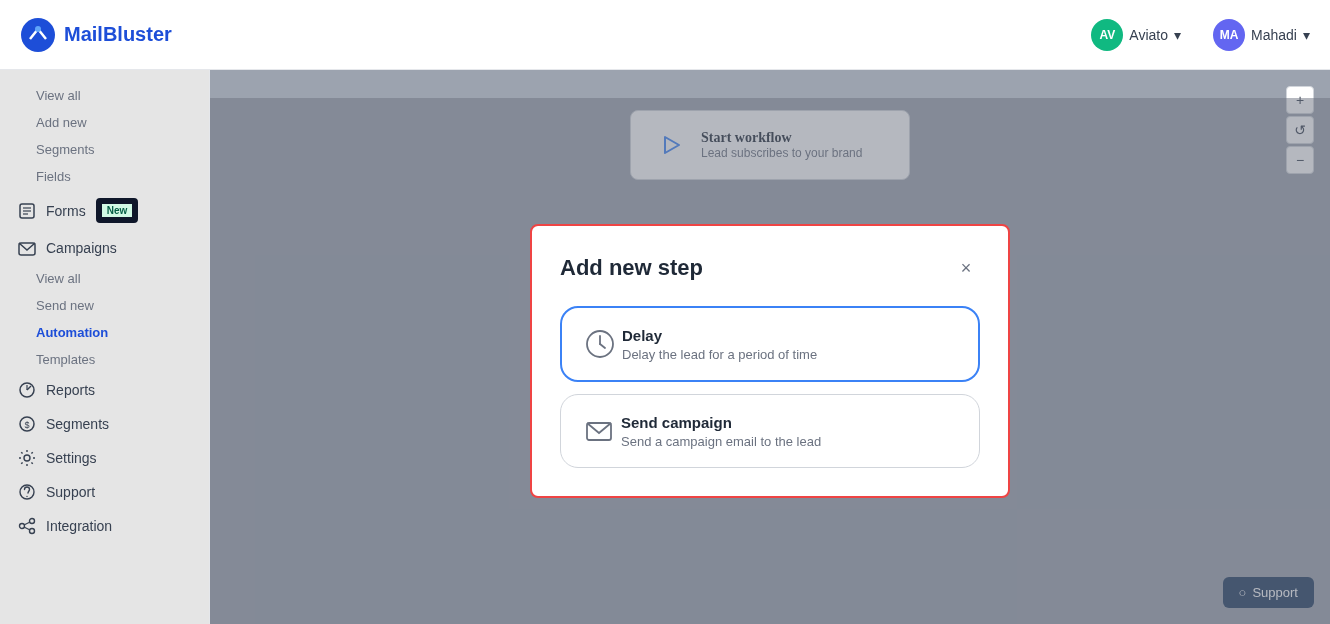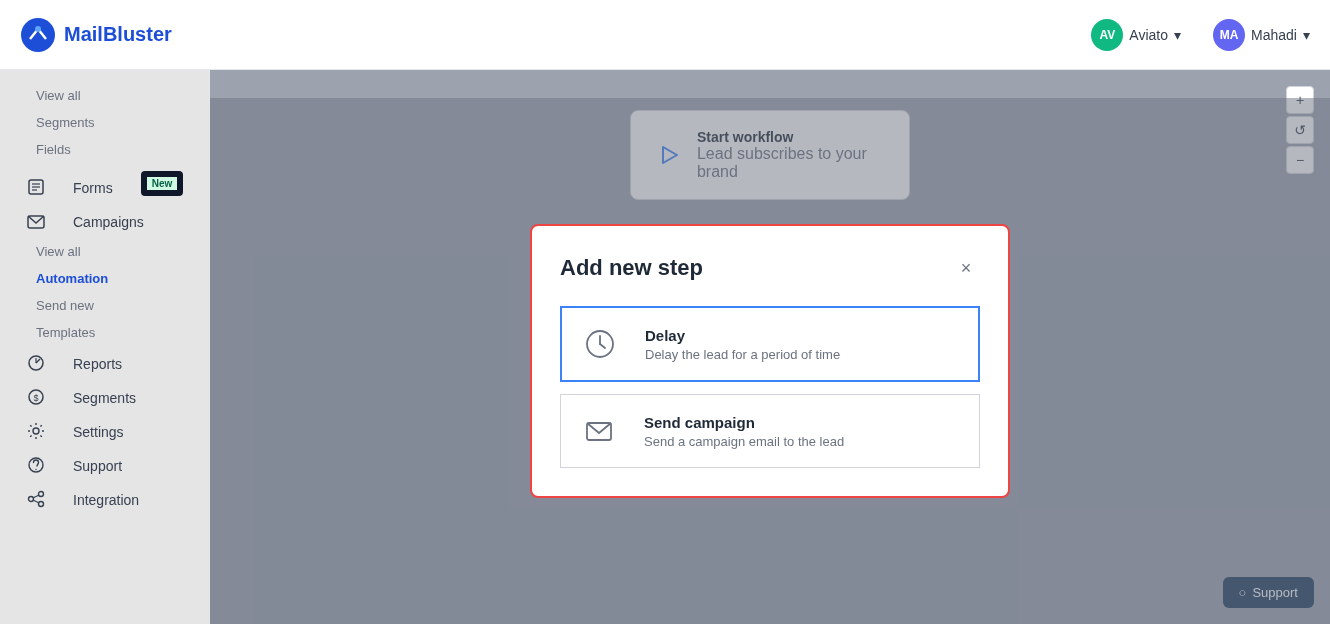--- a/index.html
+++ b/index.html
@@ -67,23 +67,23 @@
     .sidebar {
       width: 210px;
       background: #e5e5e5;
       border-right: 1px solid #e5e7eb;
       padding: 12px 0;
       flex-shrink: 0;
       overflow-y: auto;
     }
     .sidebar-item {
       display: flex;
-      align-items: flex-end;
-      gap: 28px;
-      padding: 8px 27px;
+      align-items: center;
+      gap: 10px;
+      padding: 8px 18px;
       font-size: 14px;
       color: #374151;
       cursor: pointer;
     }
     .sidebar-sub-item {
       padding: 6px 18px 6px 36px;
       font-size: 13px;
       color: #6b7280;
       cursor: pointer;
     }
@@ -131,22 +131,22 @@
       gap: 14px;
     }
     .workflow-play {
       width: 32px;
       height: 32px;
       display: flex;
       align-items: center;
       justify-content: center;
       color: #3b82f6;
     }
-    .workflow-text h4 { font-size: 14px; font-weight: 600; color: #1f2937; }
-    .workflow-text p { font-size: 16px; color: #6b7280; }
+    .workflow-text h4 { font-size: 14px; font-weight: 600; color: #1f2937; font-family: Liberation Serif, serif; }
+    .workflow-text p { font-size: 12px; color: #6b7280; }
 
     
     .canvas-controls {
       position: absolute;
       top: 16px;
       right: 16px;
       display: flex;
       flex-direction: column;
       gap: 2px;
     }
@@ -222,25 +222,25 @@
       cursor: pointer;
       color: #6b7280;
       font-size: 18px;
       border: none;
       background: none;
     }
 
     
     .step-option {
       border: 1px solid #d1d5db;
-      border-radius: 0;
+      border-radius: 18px;
       padding: 18px 20px;
       display: flex;
       align-items: center;
-      gap: 27px;
+      gap: 4px;
       cursor: pointer;
       margin-bottom: 12px;
     }
     .step-option:last-child { margin-bottom: 0; }
     .step-option.selected {
       border: 2px solid #3b82f6;
     }
     .step-icon {
       width: 36px;
       height: 36px;
@@ -288,20 +288,23 @@
 </div>
 
 <div class="layout">
 
   <nav class="sidebar">
 
     <div class="sidebar-sub-item">
       <span>View all</span>
     </div>
     <div class="sidebar-sub-item">
+      <span>Add new</span>
+    </div>
+    <div class="sidebar-sub-item">
       <span>Segments</span>
     </div>
     <div class="sidebar-sub-item">
       <span>Fields</span>
     </div>
 
     <div class="sidebar-item">
       <svg class="sidebar-icon" viewBox="0 0 18 18" fill="none">
         <rect x="2" y="2" width="14" height="14" rx="2" stroke="#374151" stroke-width="1.5"></rect>
         <line x1="5" y1="6" x2="13" y2="6" stroke="#374151" stroke-width="1.2"></line>
@@ -315,25 +318,25 @@
     <div class="sidebar-item">
       <svg class="sidebar-icon" viewBox="0 0 18 18" fill="none">
         <rect x="1" y="4" width="16" height="12" rx="2" stroke="#374151" stroke-width="1.5"></rect>
         <polyline points="1,4 9,11 17,4" stroke="#374151" stroke-width="1.5" fill="none"></polyline>
       </svg>
       <span>Campaigns</span>
     </div>
     <div class="sidebar-sub-item">
       <span>View all</span>
     </div>
+    <div class="sidebar-sub-item">
+      <span>Send new</span>
+    </div>
     <div class="sidebar-sub-item active">
       <span>Automation</span>
-    </div>
-    <div class="sidebar-sub-item">
-      <span>Send new</span>
     </div>
     <div class="sidebar-sub-item">
       <span>Templates</span>
     </div>
 
     <div class="sidebar-item">
       <svg class="sidebar-icon" viewBox="0 0 18 18" fill="none">
         <circle cx="9" cy="9" r="7" stroke="#374151" stroke-width="1.5"></circle>
         <polyline points="9,9 13,5" stroke="#374151" stroke-width="1.5"></polyline>
         <line x1="9" y1="9" x2="9" y2="4" stroke="#374151" stroke-width="1.2"></line>

